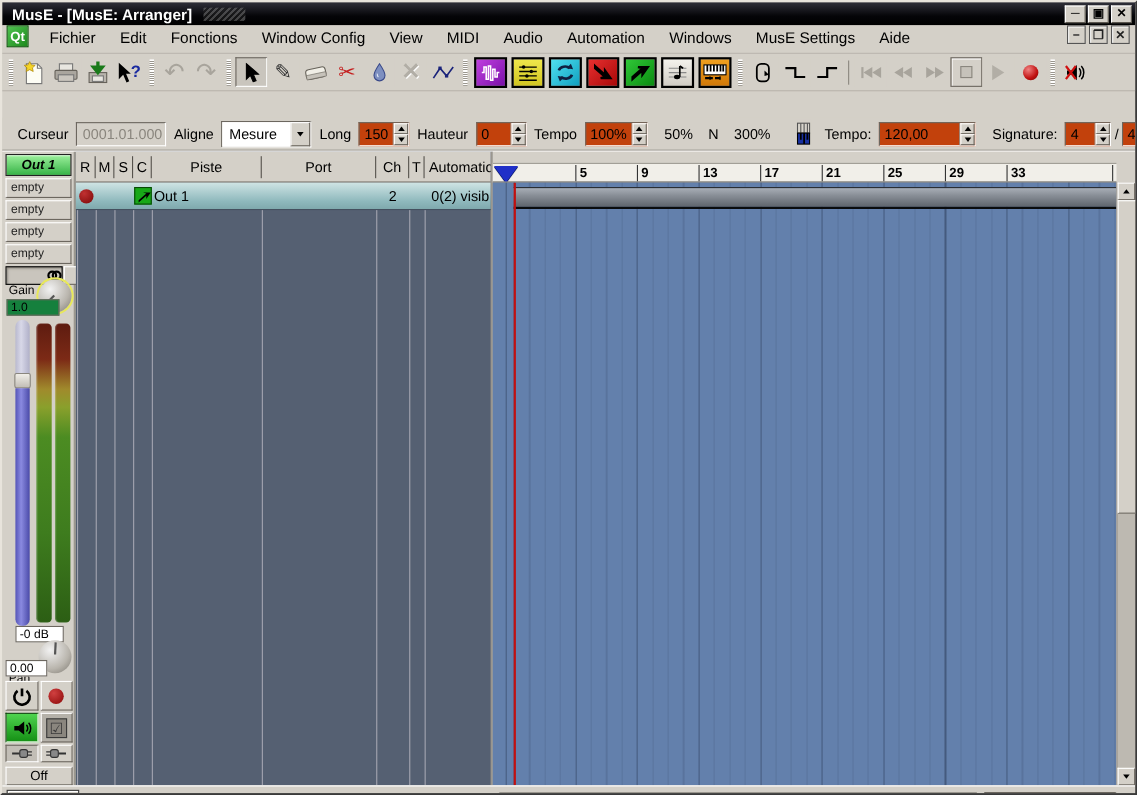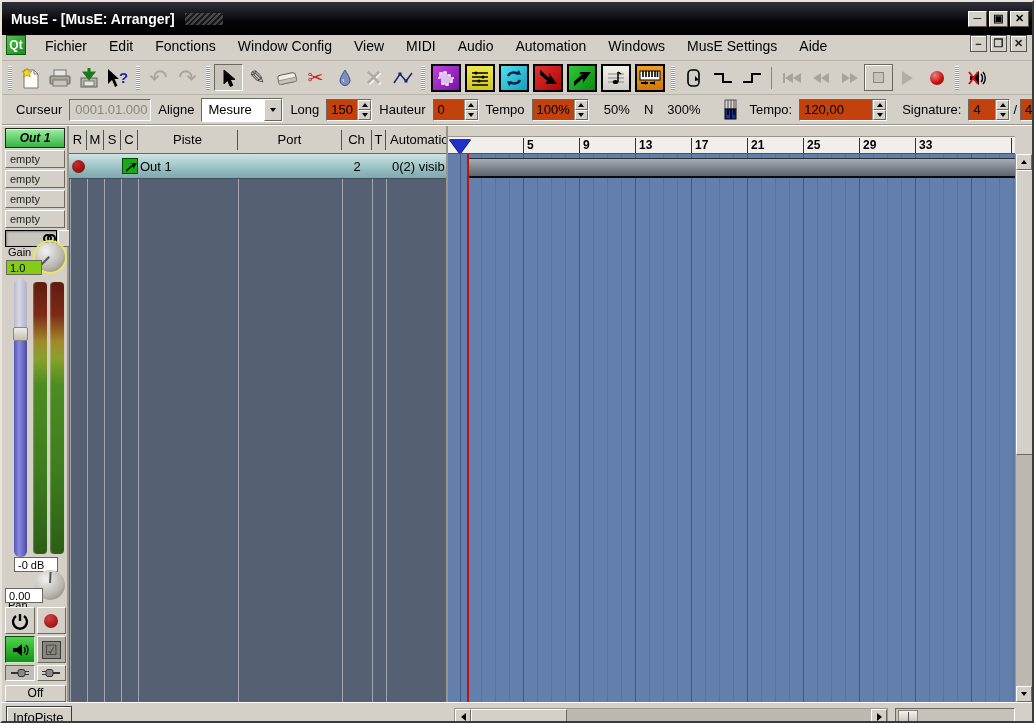--- a/index.html
+++ b/index.html
@@ -1,37 +1,37 @@
 <!DOCTYPE html>
 <html><head>
 <meta charset="utf-8">
 <style>
   html,body{margin:0;padding:0;}
   body{font-family:"Liberation Sans",sans-serif;background:#888;}
   *{box-sizing:border-box;}
   #win{width:1034px;height:723px;background:#d4d0c8;border:2px solid;border-color:#e8e4dc #3a3a3a #3a3a3a #e8e4dc;position:relative;overflow:hidden;}
 
   
-  .titlebar{height:33px;background:linear-gradient(180deg,#30303a 0%,#050508 60%,#000 100%);display:flex;align-items:center;padding:0 3px;}
+  .titlebar{height:21px;background:linear-gradient(180deg,#30303a 0%,#050508 60%,#000 100%);display:flex;align-items:center;padding:0 3px;}
   .titlebar .title{color:#fff;font-weight:bold;font-size:14px;padding-left:6px;white-space:nowrap;}
   .title-grip{width:38px;height:12px;margin-left:10px;background:repeating-linear-gradient(135deg,#777 0 2px,#222 2px 4px);opacity:.55;}
   .titlebar .spacer{flex:1;}
   .wbtn{width:19px;height:16px;margin-left:2px;background:#d4d0c8;border:1px solid;border-color:#fff #5a564e #5a564e #fff;font-size:11px;font-weight:bold;color:#000;display:flex;align-items:center;justify-content:center;line-height:1;}
 
   
   .menubar{height:26px;display:flex;align-items:flex-start;background:#d4d0c8;border-bottom:1px solid #b8b4ac;padding:0 2px;}
   .qtlogo{width:20px;height:20px;background:linear-gradient(135deg,#4fc24f,#1d8a1d);color:#fff;font-weight:bold;font-size:12px;display:flex;align-items:center;justify-content:center;border:1px solid #0a5a0a;margin:0 8px 0 2px;}
   .menu-item{padding:3px 11px;font-size:14px;color:#000;}
   .menubar .spacer{flex:1;}
   .mdibtn{width:17px;height:17px;margin-right:3px;border:1px solid #555;background:#d4d0c8;display:flex;align-items:center;justify-content:center;font-size:11px;font-weight:bold;color:#222;box-shadow:inset 1px 1px 0 #fff;}
 
   
   .toolbar{display:flex;align-items:center;background:#d4d0c8;}
   .tb1{height:34px;border-bottom:1px solid #b8b4ac;padding:0 2px;}
-  .tb2{height:30px;border-bottom:1px solid #9a968e;padding:0 2px;font-size:13px;}
+  .tb2{height:30px;border-bottom:1px solid #9a968e;padding:0 2px;font-size:13px;margin-top:24px;}
   .handle{width:4px;height:24px;margin:0 4px;background:repeating-linear-gradient(180deg,#fff 0 1px,#9a968e 1px 2px);}
   .tbtn{width:29px;height:27px;display:flex;align-items:center;justify-content:center;background:#d4d0c8;border:1px solid transparent;position:relative;}
   .tbtn.pressed{border-color:#6c675f #fff #fff #6c675f;background:#c9c5bd;}
   .tbtn.framed{border:1px solid #6c675f;box-shadow:inset 1px 1px 0 #fff;}
   .ctoggle{width:30px;height:28px;border:2px solid #000;margin:0 2px;display:flex;align-items:center;justify-content:center;}
   .vline{width:1px;height:22px;background:#8a867e;margin:0 5px;}
   .dis{color:#a8a49c;}
   .lbl{margin:0 4px;white-space:nowrap;}
   
   .spin{display:flex;height:22px;border:1px solid;border-color:#6c675f #fff #fff #6c675f;background:#c2410c;margin:0 3px;}
@@ -51,21 +51,21 @@
   
   .strip{width:67px;background:#d4d0c8;border-right:2px solid #9a968e;position:relative;padding:2px 2px 0 3px;font-size:11px;}
   .trkbtn{height:20px;border:1px solid #222;background:linear-gradient(180deg,#9cf09c,#37b347);font-weight:bold;font-style:italic;font-size:12px;text-align:center;line-height:18px;margin-bottom:2px;box-shadow:inset 0 1px 0 #d6ffd6;}
   .emptybtn{height:18px;background:#d4d0c8;border:1px solid;border-color:#fff #6c675f #6c675f #fff;font-size:11px;color:#222;padding:2px 4px;margin-bottom:2px;}
   .stereorow{display:flex;gap:1px;margin-top:2px;}
   .sbtn{flex:1;height:17px;font-size:11px;display:flex;align-items:center;justify-content:center;background:#d4d0c8;border:1px solid;border-color:#fff #6c675f #6c675f #fff;padding-left:37px;}
   .sbtn.pressed{border:1px solid #000;background:#c9c5bd;box-shadow:inset 1px 1px 2px #8a867e;}
   .circ2{display:inline-block;width:9px;height:9px;border:2px solid #000;border-radius:50%;}
   .circ2+.circ2{margin-left:-5px;}
   .gainlbl{position:absolute;left:6px;top:120px;}
-  .gainval{position:absolute;left:4px;top:134px;width:36px;height:15px;background:#84cc16;border:1px solid #6c675f;font-size:11px;padding:1px 3px;}
+  .gainval{position:absolute;left:4px;top:134px;width:48px;height:15px;background:#15803d;border:1px solid #6c675f;font-size:11px;padding:1px 3px;}
   .knob{border-radius:50%;background:radial-gradient(circle at 35% 30%,#f2f2f2,#b9b5ad 60%,#7a766e);position:absolute;}
   .knob .ptr{position:absolute;left:50%;top:2px;width:2px;height:11px;background:#555;transform-origin:50% 12px;}
   .gknob{width:30px;height:30px;right:2px;top:116px;box-shadow:0 0 0 2px #e8e85a;}
   .gknob .ptr{transform:translateX(-50%) rotate(-135deg);}
   .pknob{width:30px;height:30px;right:2px;top:444px;}
   .pknob .ptr{transform:translateX(-50%) rotate(3deg);}
   .slidertrack{position:absolute;left:11px;top:153px;width:15px;height:278px;}
   .slid-top{position:absolute;left:1px;top:0;width:13px;height:50px;background:linear-gradient(90deg,#b9b9cf,#d8d8e8 40%,#b0b0c8);border-radius:6px 6px 0 0;}
   .slid-handle{position:absolute;left:0;top:48px;width:15px;height:14px;background:linear-gradient(180deg,#f0eee8,#c2beb6);border:1px solid #8a867e;border-radius:2px;}
   .slid-fill{position:absolute;left:1px;top:62px;width:13px;height:216px;background:linear-gradient(90deg,#5555b8,#8a8ae0 40%,#4a4aa8);border-radius:0 0 6px 6px;}

